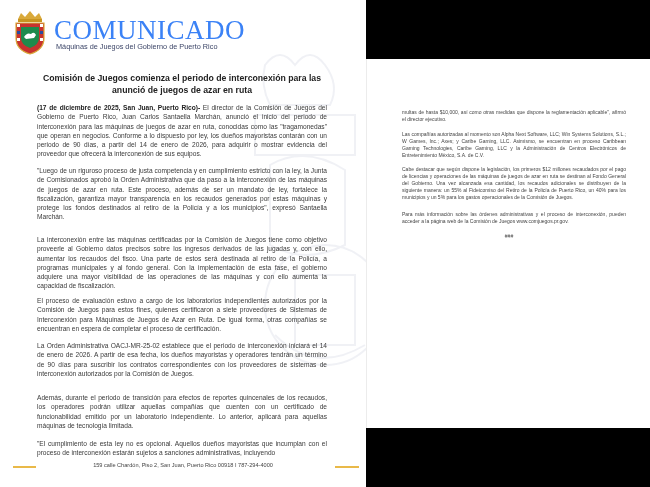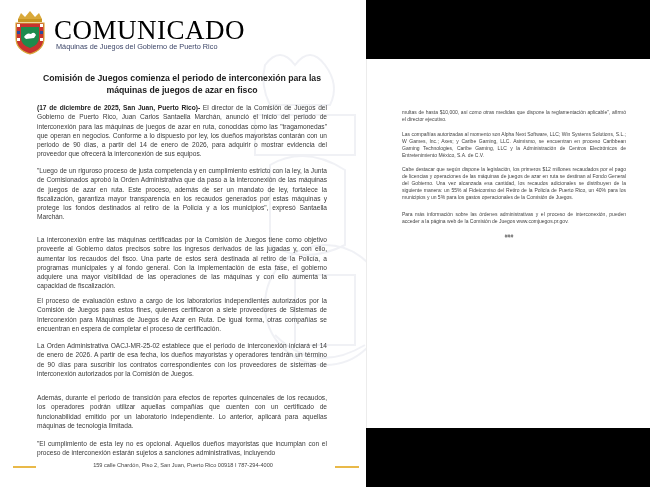--- a/index.html
+++ b/index.html
@@ -17,21 +17,21 @@
   .page-right {
     position: absolute; left: 366px; top: 59px; width: 284px; height: 369px;
     background: #ffffff; border-left: 1px solid #ececec; box-sizing: border-box;
   }
 
   
   .seal { position: absolute; left: 12px; top: 10px; width: 36px; height: 46px; }
   .brand-title {
     position: absolute; left: 54px; top: 17px;
     font-family: "Liberation Serif", serif; font-size: 27px; letter-spacing: 0.5px;
-    color: #000000; line-height: 1;
+    color: #3b82f6; line-height: 1;
   }
   .brand-sub {
     position: absolute; left: 56px; top: 43px;
     font-size: 7.3px; color: #3d4668; line-height: 1;
   }
 
   
   .watermark { position: absolute; left: 235px; top: 45px; width: 135px; height: 360px; opacity: 0.55; }
 
   .headline {
@@ -94,21 +94,21 @@
     <g fill="none" stroke="#e4e6ee" stroke-width="2">
       <path d="M30 20 Q45 0 60 20 Q75 0 90 20 Q105 40 95 60 L35 60 Q25 40 30 20 Z"></path>
       <path d="M20 70 H120 V110 H20 Z"></path>
       <path d="M35 120 Q70 100 110 125 L110 200 Q70 220 35 200 Z"></path>
       <circle cx="90" cy="260" r="60"></circle>
       <path d="M40 290 Q80 330 130 300"></path>
       <path d="M60 230 L120 230 L120 300 L60 300 Z"></path>
     </g>
   </svg>
 
-  <div class="headline">Comisión de Juegos comienza el periodo de interconexión para las máquinas de juegos de azar en fisco</div>
+  <div class="headline">Comisión de Juegos comienza el periodo de interconexión para las anunció de juegos de azar en ruta</div>
 
   <div class="body p1"><b>(17 de diciembre de 2025, San Juan, Puerto Rico)-</b><span> El director de la Comisión de Juegos del Gobierno de Puerto Rico, Juan Carlos Santaella Marchán, anunció el inicio del periodo de interconexión para las máquinas de juegos de azar en ruta, conocidas como las "tragamonedas" que operan en negocios. Conforme a lo dispuesto por ley, los dueños mayoristas contarán con un periodo de 90 días, a partir del 14 de enero de 2026, para adquirir o mostrar evidencia del proveedor que ofrecerá la interconexión de sus equipos.</span></div>
   <div class="body p2">"Luego de un riguroso proceso de justa competencia y en cumplimiento estricto con la ley, la Junta de Comisionados aprobó la Orden Administrativa que da paso a la interconexión de las máquinas de juegos de azar en ruta. Este proceso, además de ser un mandato de ley, fortalece la fiscalización, garantiza mayor transparencia en los recaudos generados por estas máquinas y protege los fondos destinados al retiro de la Policía y a los municipios", expresó Santaella Marchán.</div>
   <div class="body p3">La interconexión entre las máquinas certificadas por la Comisión de Juegos tiene como objetivo proveerle al Gobierno datos precisos sobre los ingresos derivados de las jugadas y, con ello, aumentar los recaudos del fisco. Una parte de estos será destinada al retiro de la Policía, a programas municipales y al fondo general. Con la implementación de esta fase, el gobierno adquiere una mayor visibilidad de las operaciones de las máquinas y con ello aumenta la capacidad de fiscalización.</div>
   <div class="body p4">El proceso de evaluación estuvo a cargo de los laboratorios independientes autorizados por la Comisión de Juegos para estos fines, quienes certificaron a siete proveedores de Sistemas de Interconexión para Máquinas de Juegos de Azar en Ruta. De igual forma, otras compañías se encuentran en espera de completar el proceso de certificación.</div>
   <div class="body p5">La Orden Administrativa OACJ-MR-25-02 establece que el periodo de interconexión iniciará el 14 de enero de 2026. A partir de esa fecha, los dueños mayoristas y operadores tendrán un término de 90 días para suscribir los contratos correspondientes con los proveedores de sistemas de interconexión autorizados por la Comisión de Juegos.</div>
   <div class="body p6">Además, durante el periodo de transición para efectos de reportes quincenales de los recaudos, los operadores podrán utilizar aquellas compañías que cuenten con un certificado de funcionabilidad emitido por un laboratorio independiente. Lo anterior, aplicará para aquellas máquinas de tecnología limitada.</div>
   <div class="body p7">"El cumplimiento de esta ley no es opcional. Aquellos dueños mayoristas que incumplan con el proceso de interconexión estarán sujetos a sanciones administrativas, incluyendo</div>
 
   <div class="footer-line-l"></div>

